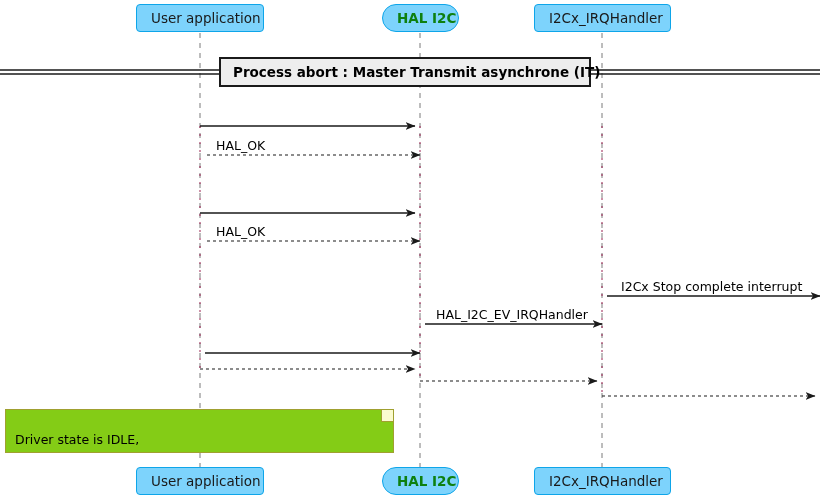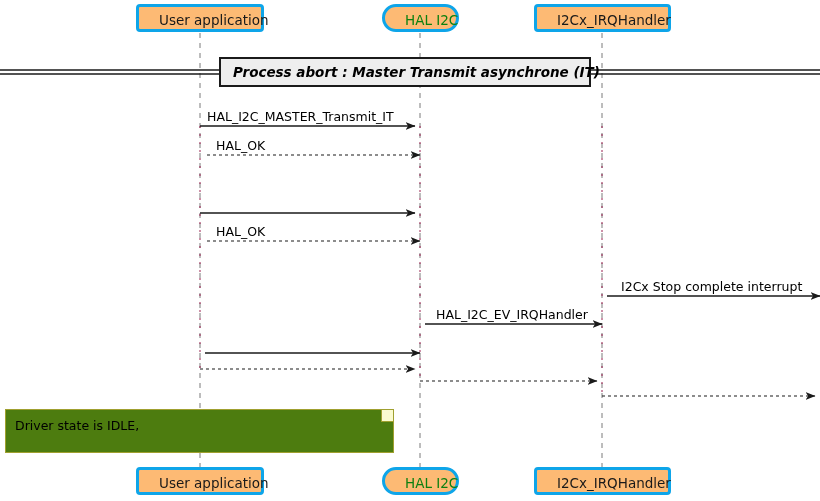--- a/index.html
+++ b/index.html
@@ -25,34 +25,34 @@
     left: 0;
     top: 0;
     width: 820px;
     height: 501px;
   }
 
   
   .participant {
     position: absolute;
     box-sizing: border-box;
-    background: #fdba74;
-    border: 3px solid #0ea5e9;
+    background: #7dd3fc;
+    border: 1px solid #0ea5e9;
     border-radius: 4px;
     height: 28px;
     line-height: 26px;
     text-align: center;
     font-size: 13.5px;
     color: #1A1A1A;
     white-space: nowrap;
-    padding: 0 20px;
+    padding: 0 14px;
   }
   .participant.accent {
     color: #0E8010;
-    font-weight: normal;
+    font-weight: bold;
     border-radius: 14px;
   }
 
   
   .divider-box {
     position: absolute;
     box-sizing: border-box;
     background: #EEEEEE;
     border: 2px solid #1A1A1A;
     height: 30px;
@@ -71,25 +71,25 @@
     font-size: 12.5px;
     color: #000000;
     white-space: nowrap;
     line-height: 14px;
   }
 
   
   .note {
     position: absolute;
     box-sizing: border-box;
-    background: #4d7c0f;
+    background: #84cc16;
     border: 1px solid #A0A030;
     font-size: 12.5px;
     color: #000000;
-    padding: 7px 8px 5px 9px;
+    padding: 21px 8px 5px 9px;
     line-height: 17px;
     white-space: nowrap;
   }
   .note .fold {
     position: absolute;
     top: 0;
     right: 0;
     width: 11px;
     height: 11px;
     background: #FBFBD0;
@@ -160,23 +160,22 @@
     </g>
     <g>
       <line x1="602" y1="396" x2="815" y2="396" stroke="#1A1A1A" stroke-width="1.1" stroke-dasharray="3,3" marker-end="url(#arrow-r)"></line>
     </g>
   </svg>
 
   <div class="participant" style="left:136px; top:4px; width:128px;">User application</div>
   <div class="participant accent" style="left:382px; top:4px; width:77px;">HAL I2C</div>
   <div class="participant" style="left:534px; top:4px; width:137px;">I2Cx_IRQHandler</div>
 
-  <div class="divider-box" style="left:219px; top:57px; width:372px;font-style:italic;">Process abort : Master Transmit asynchrone (IT)</div>
+  <div class="divider-box" style="left:219px; top:57px; width:372px;">Process abort : Master Transmit asynchrone (IT)</div>
 
-  <div class="msg-label" style="left:207px; top:110px;">HAL_I2C_MASTER_Transmit_IT</div>
   <div class="msg-label" style="left:216px; top:139px;">HAL_OK</div>
   <div class="msg-label" style="left:216px; top:225px;">HAL_OK</div>
   <div class="msg-label" style="left:621px; top:280px;">I2Cx Stop complete interrupt</div>
   <div class="msg-label" style="left:436px; top:308px;text-align:center;">HAL_I2C_EV_IRQHandler</div>
 
   <div class="note" style="left:5px; top:409px; width:389px; height:44px;">
     <span class="fold"></span>
     <span class="note-line">Driver state is IDLE,</span>
   </div>
 

